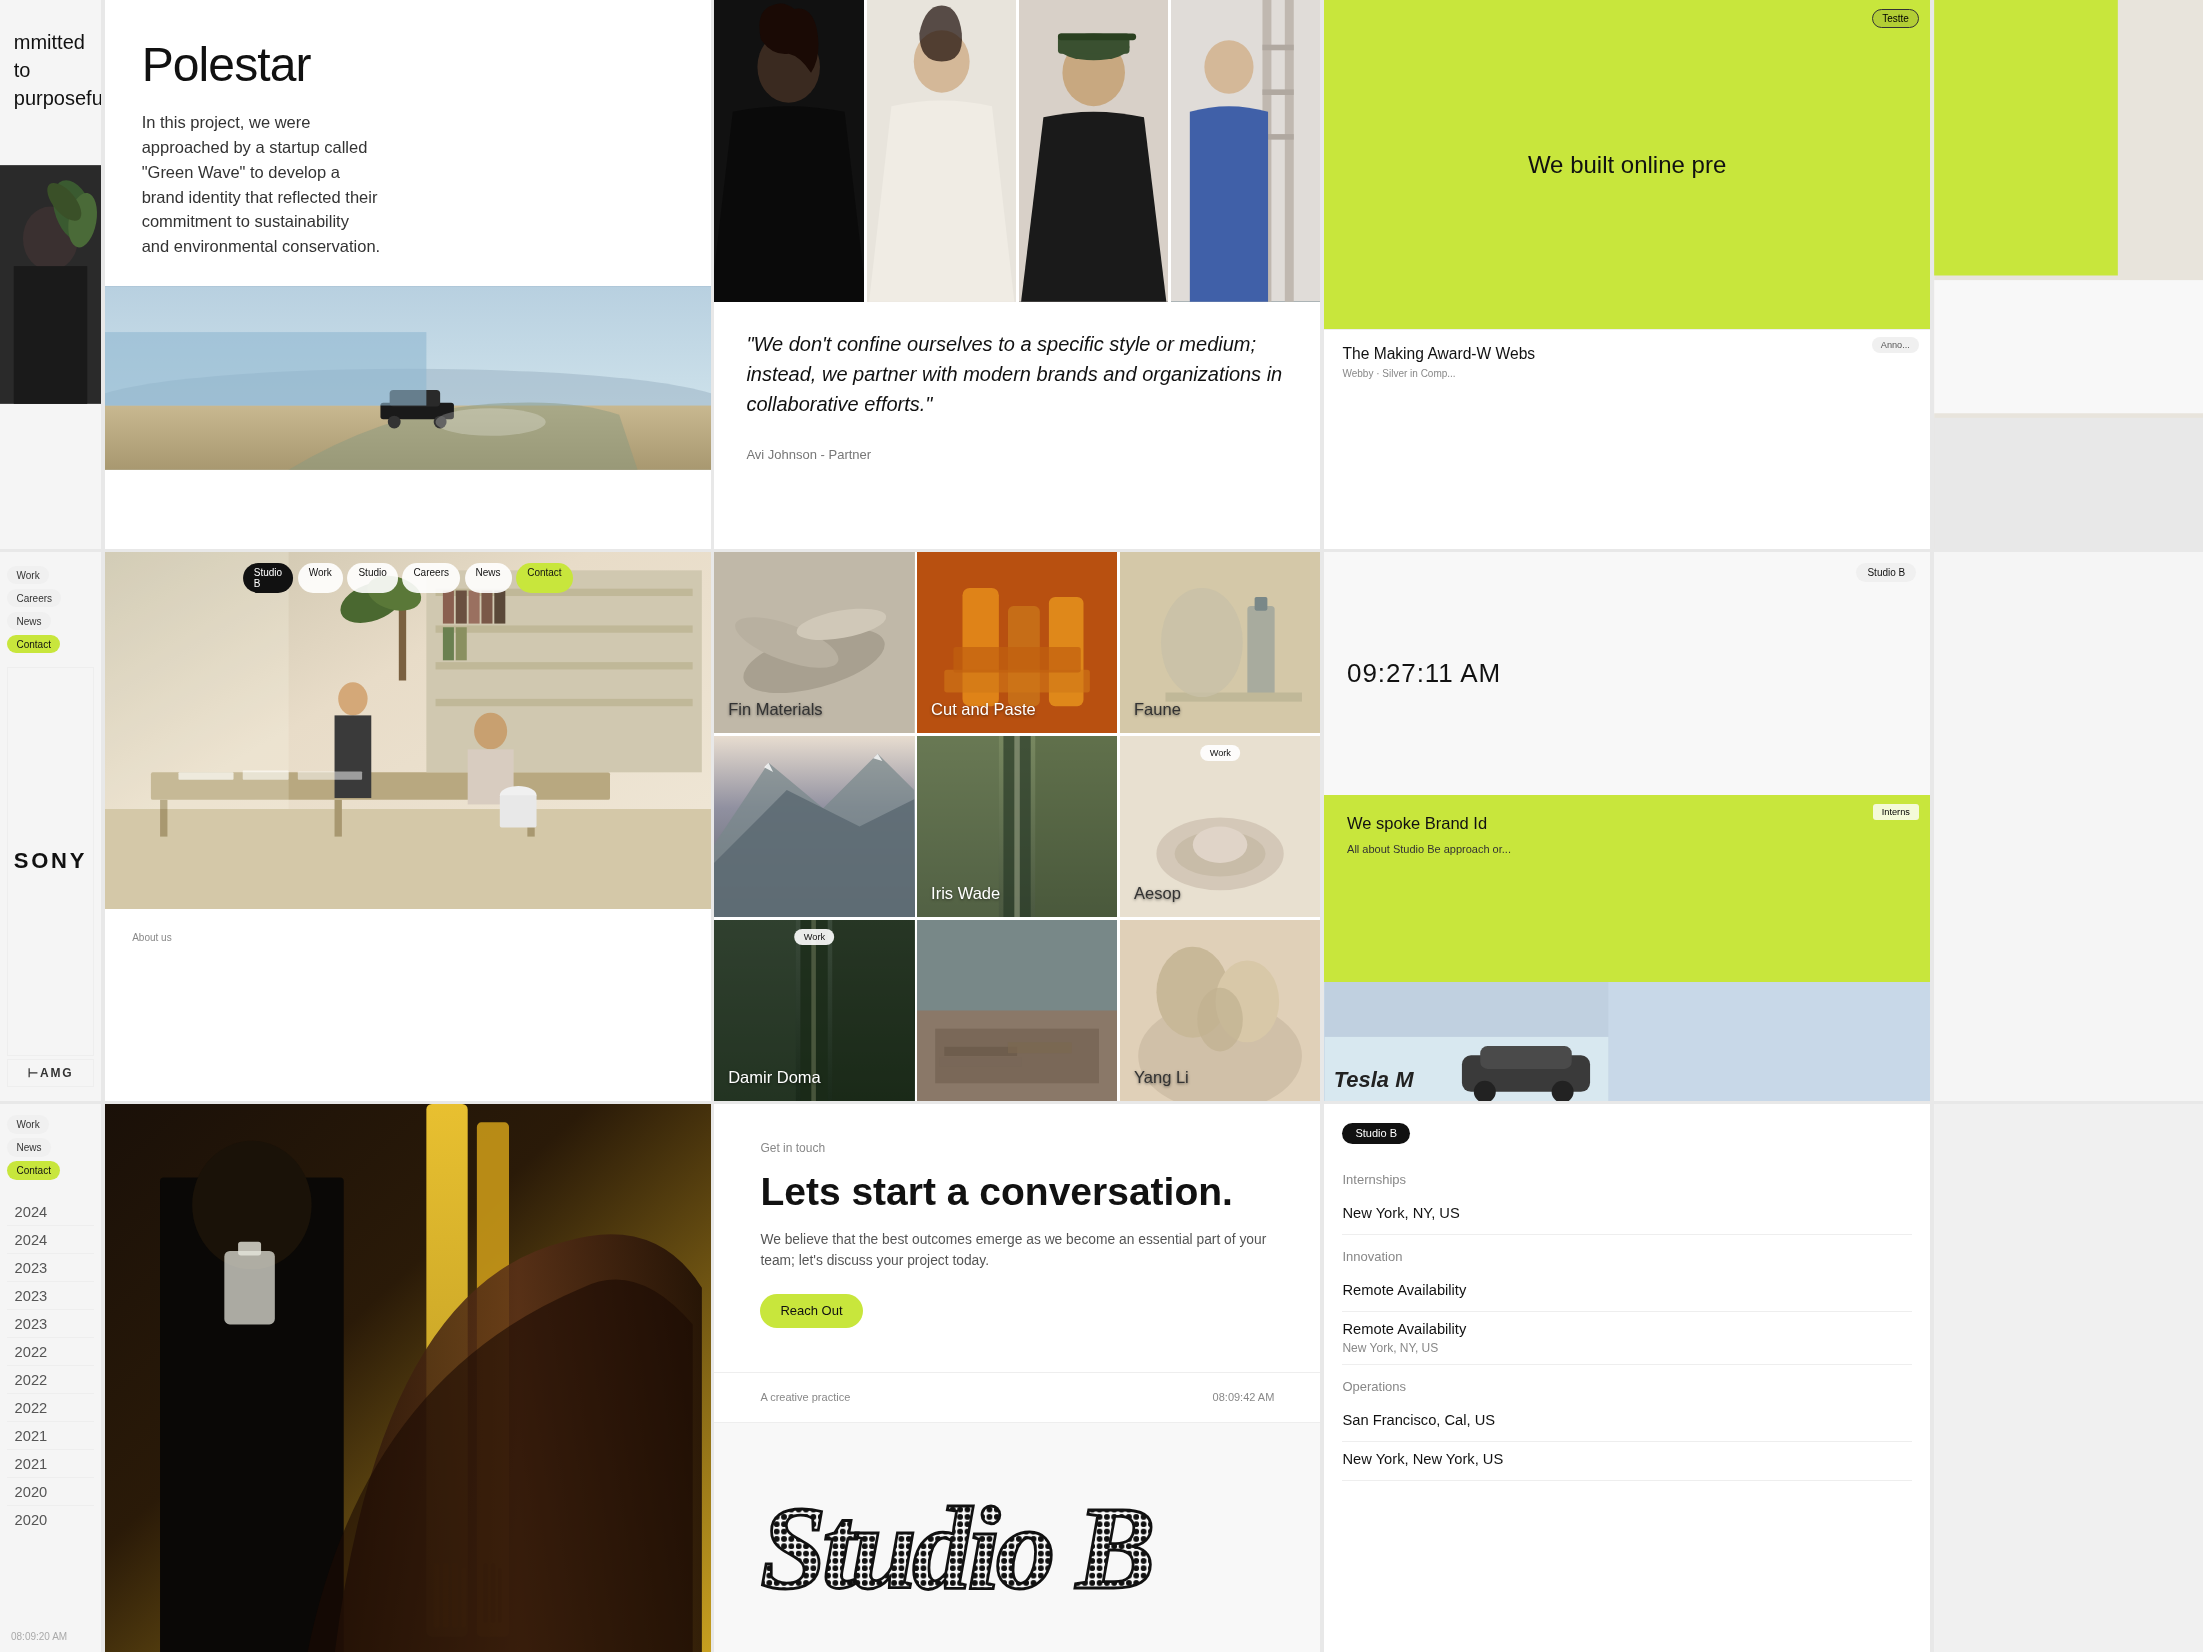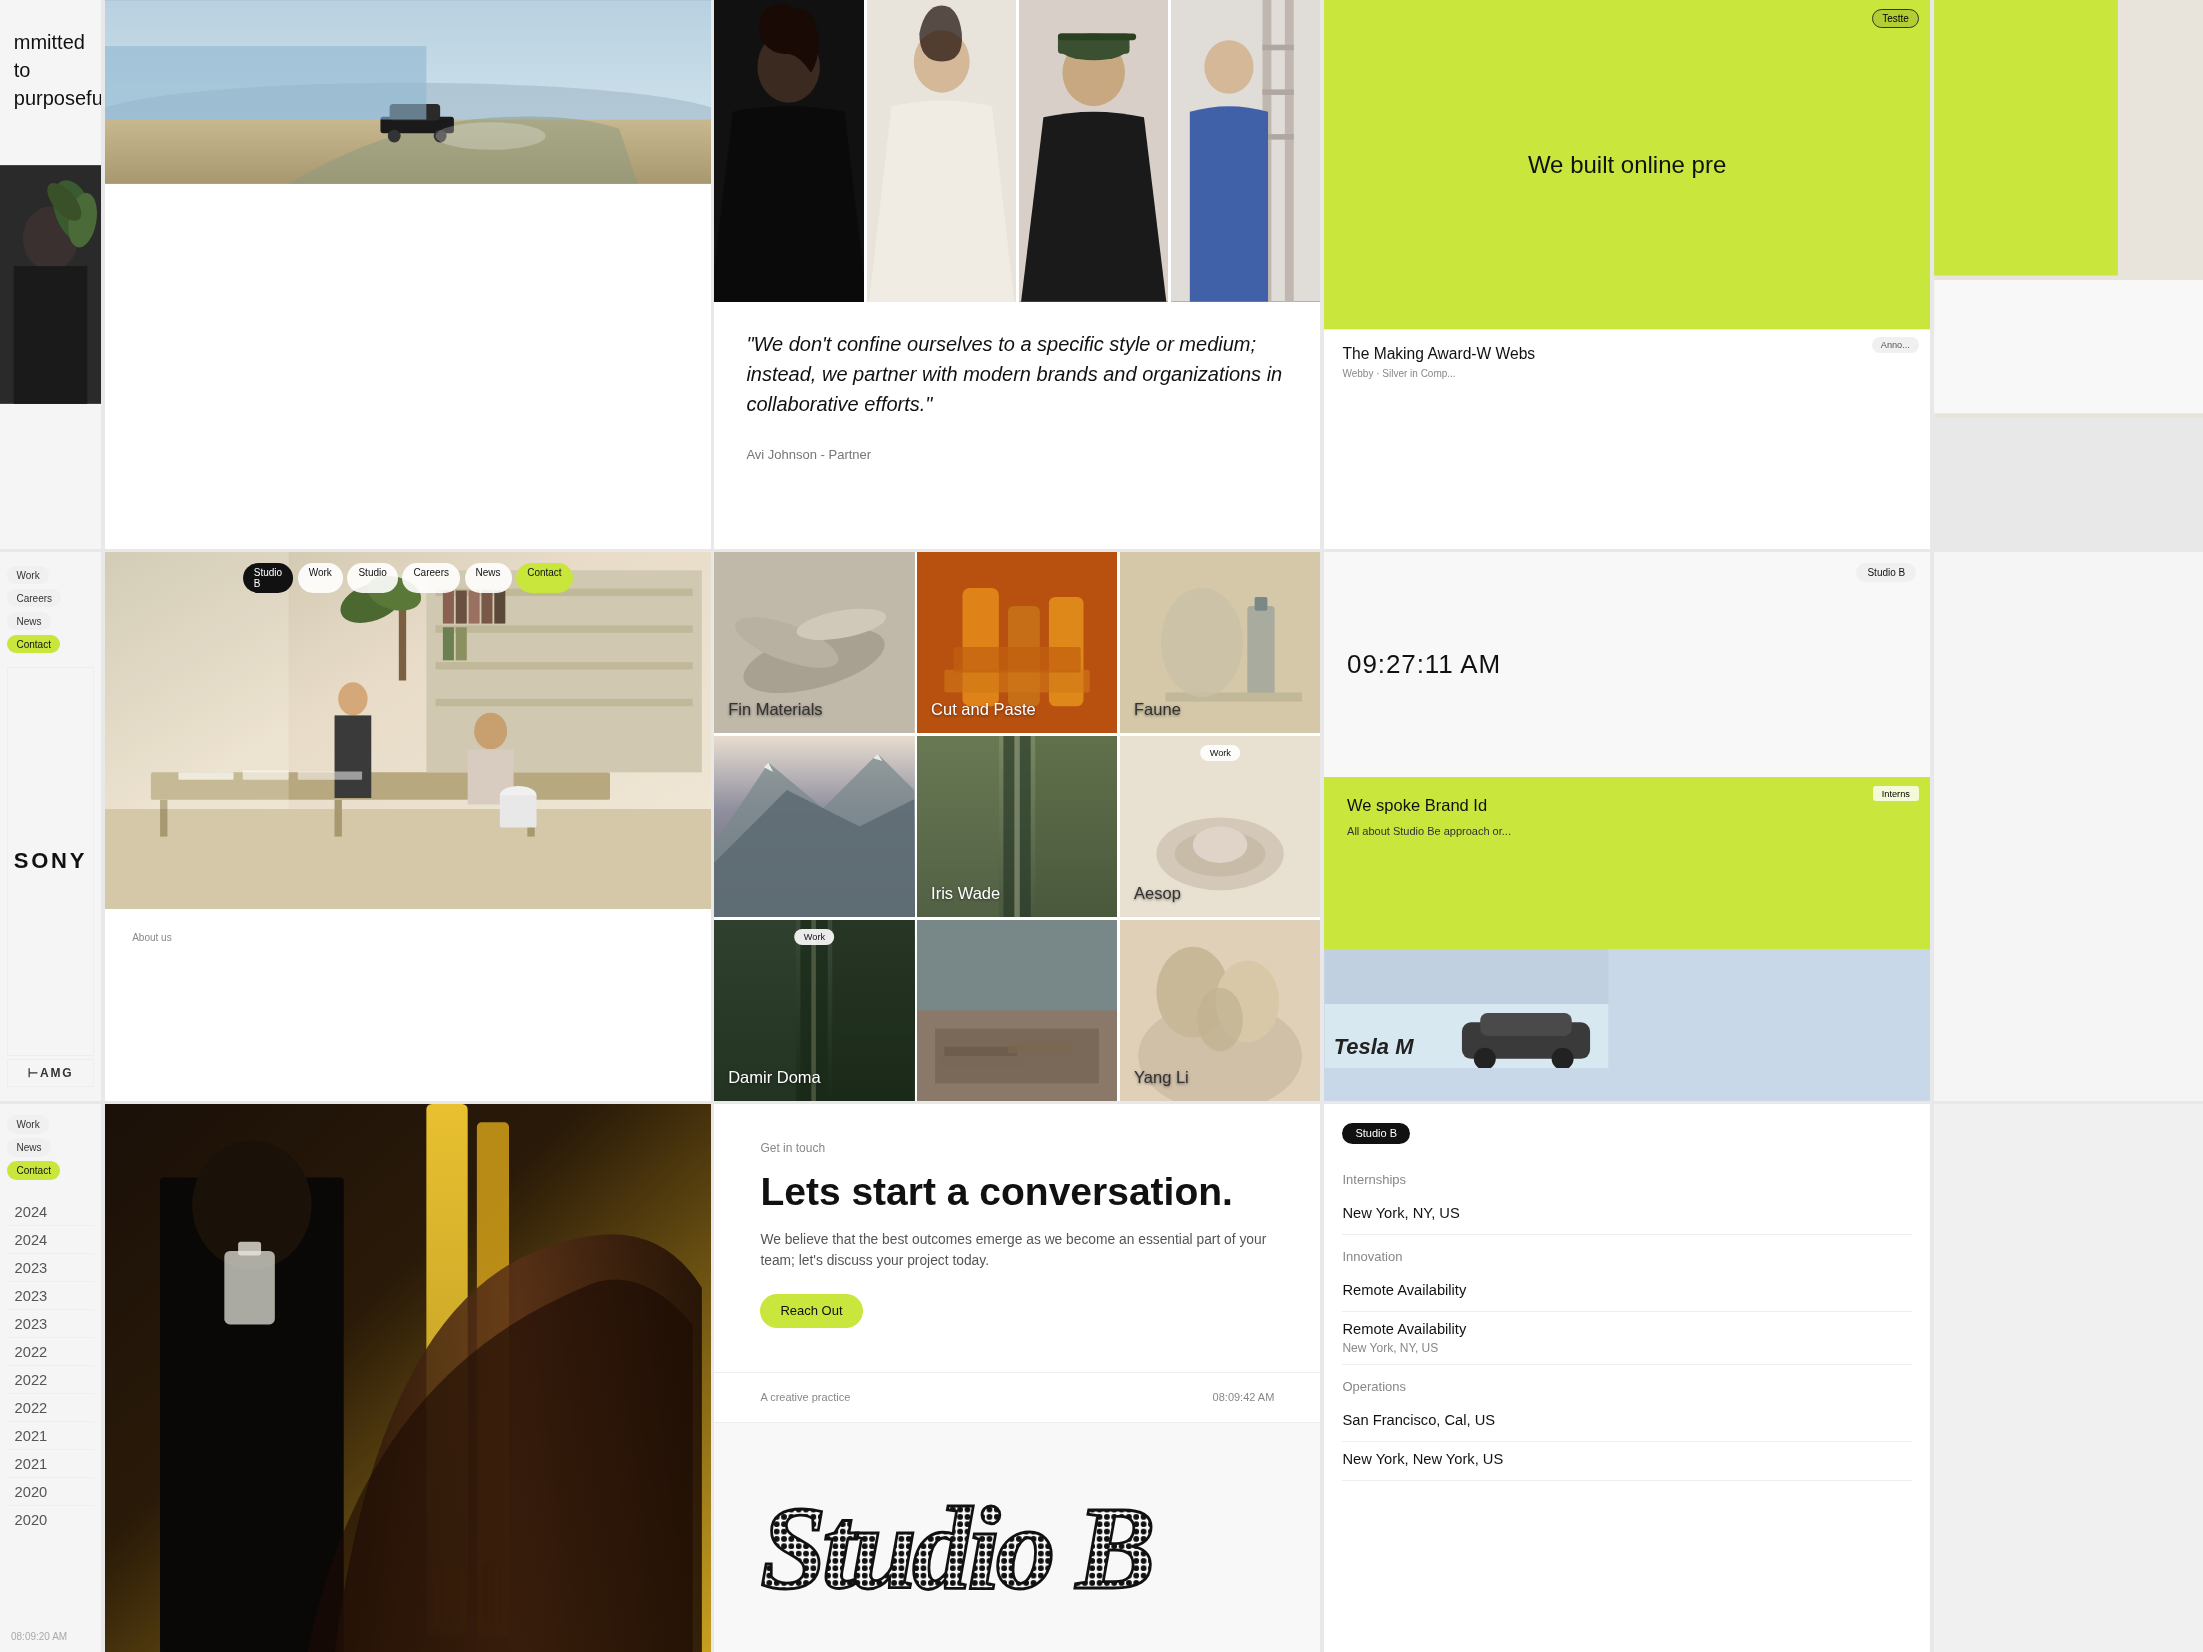--- a/index.html
+++ b/index.html
@@ -334,20 +334,24 @@
       <rect x="15" y="110" width="80" height="150" fill="#1a1a1a"></rect>
 
       <ellipse cx="80" cy="50" rx="20" ry="35" fill="#3a5a30" transform="rotate(-20 80 50)"></ellipse>
       <ellipse cx="90" cy="60" rx="15" ry="30" fill="#4a6a38" transform="rotate(10 90 60)"></ellipse>
       <ellipse cx="70" cy="40" rx="12" ry="25" fill="#3a5028" transform="rotate(-40 70 40)"></ellipse>
     </svg>
   </div>
 </div>
 
 <div class="cell cell-r1c2">
+  <div class="polestar-cell">
+    <h1 class="polestar-title">Polestar</h1>
+    <p class="polestar-desc">In this project, we were approached by a startup called "Green Wave" to develop a brand identity that reflected their commitment to sustainability and environmental conservation.</p>
+  </div>
   <div class="polestar-image">
     <svg width="606" height="184" viewBox="0 0 660 200">
 
       <defs>
         <linearGradient id="skyGrad" x1="0" y1="0" x2="0" y2="1">
           <stop offset="0%" stop-color="#b8d0e0"></stop>
           <stop offset="100%" stop-color="#d8eaf0"></stop>
         </linearGradient>
         <linearGradient id="groundGrad" x1="0" y1="0" x2="0" y2="1">
           <stop offset="0%" stop-color="#c8b890"></stop>
@@ -673,21 +677,21 @@
   <div style="flex:1;background:#f8f8f8;padding:27.5px 23px;display:flex;flex-direction:column;justify-content:center;">
     <div style="font-size:26px;font-weight:300;color:#111;letter-spacing:0.9px;">09:27:11 AM</div>
   </div>
 
   <div style="background:#c8e63c;padding:18.4px 23px;flex:0.8;position:relative;">
     <span style="position:absolute;top:9.2px;right:11px;background:rgba(255,255,255,0.8);border-radius:3px;padding:2.8px 9.2px;font-size:9.2px;">Interns</span>
     <p style="font-size:16.5px;font-weight:500;color:#111;line-height:1.3;margin-bottom:7.3px;">We spoke Brand Id</p>
     <p style="font-size:11px;color:#333;line-height:1.4;">All about Studio Be approach or...</p>
   </div>
 
-  <div style="height:152px;overflow:hidden;background:#c8d8e8;">
+  <div style="height:119px;overflow:hidden;background:#c8d8e8;">
     <svg width="285" height="119" viewBox="0 0 310 130">
       <rect width="310" height="130" fill="#c0d0e0"></rect>
       <rect x="0" y="60" width="310" height="70" fill="#d8e8f0"></rect>
 
       <rect x="150" y="80" width="140" height="40" rx="10" fill="#3a3a3a"></rect>
       <rect x="170" y="70" width="100" height="25" rx="8" fill="#4a4a4a"></rect>
       <circle cx="175" cy="120" r="12" fill="#222"></circle>
       <circle cx="260" cy="120" r="12" fill="#222"></circle>
       <text x="10" y="115" font-size="24" font-weight="700" fill="#222" font-style="italic">Tesla M</text>
     </svg>

